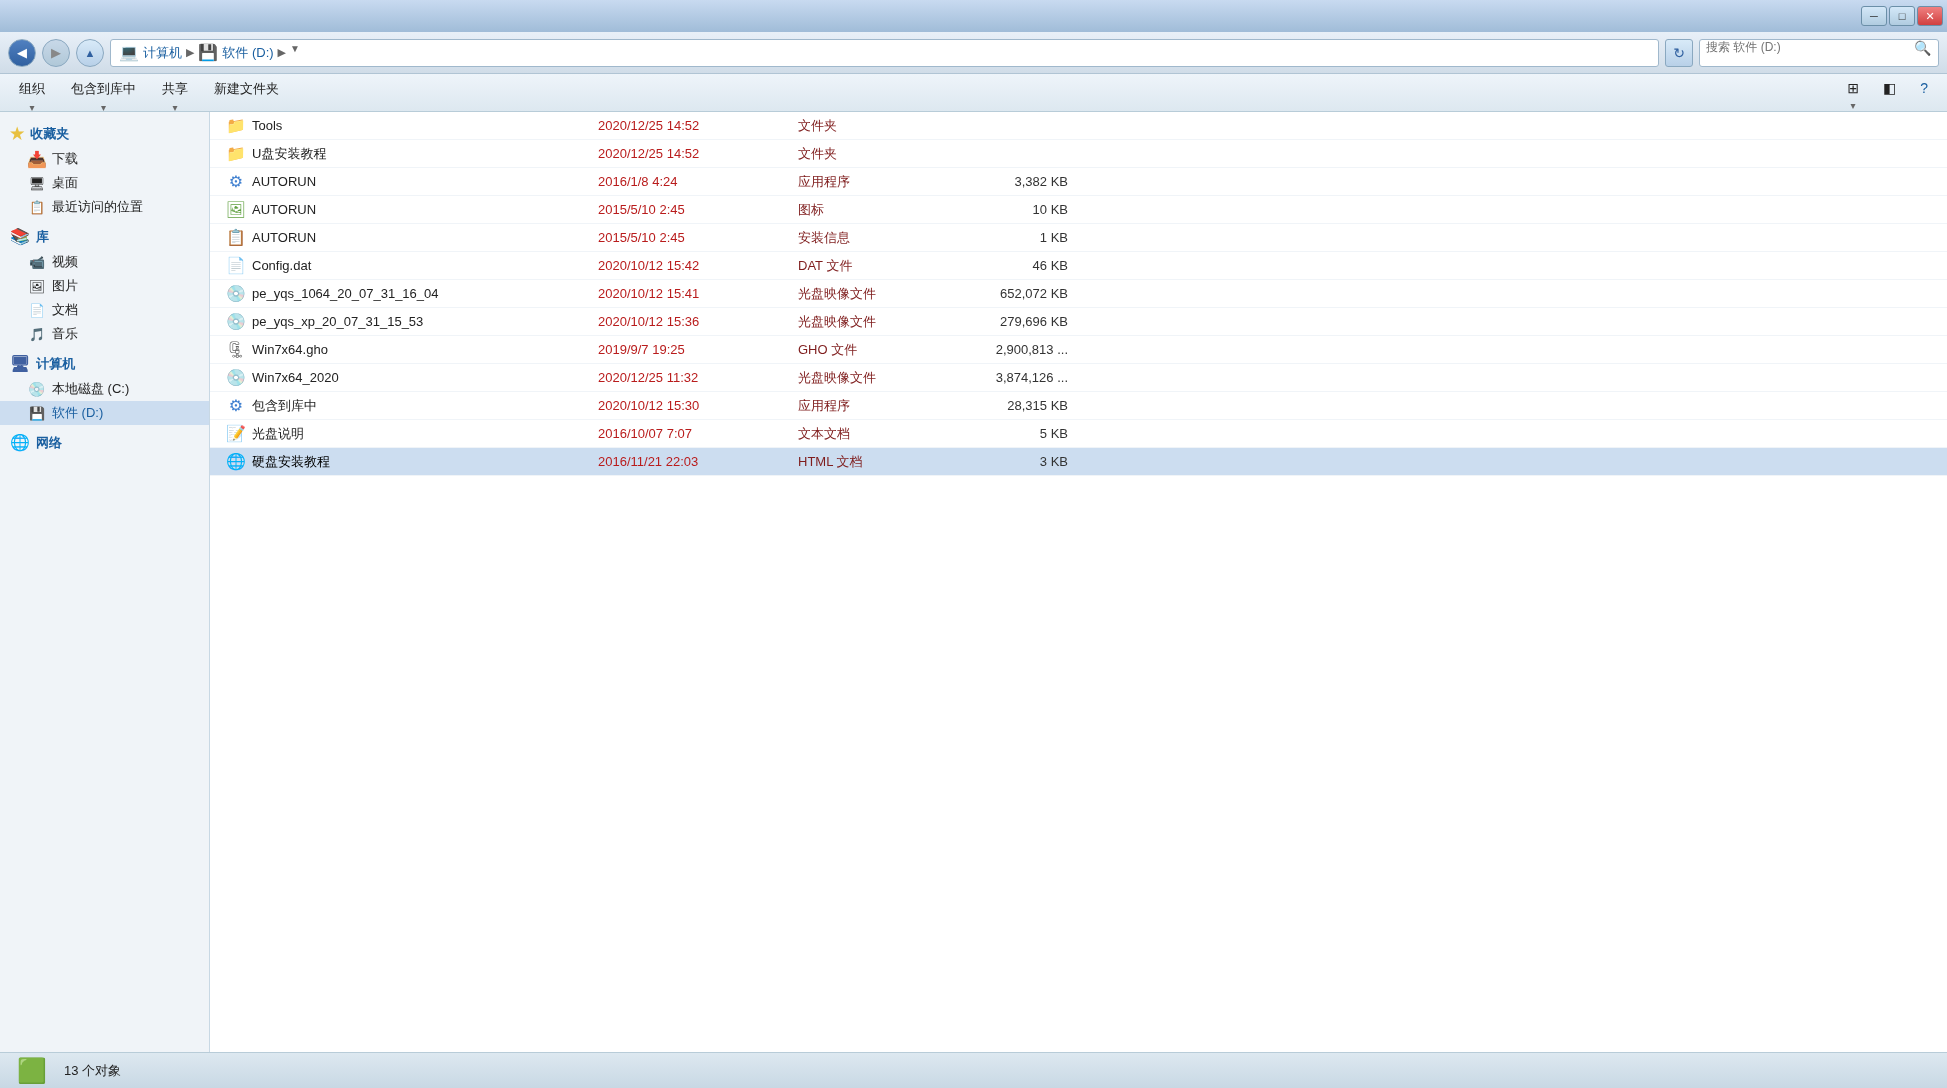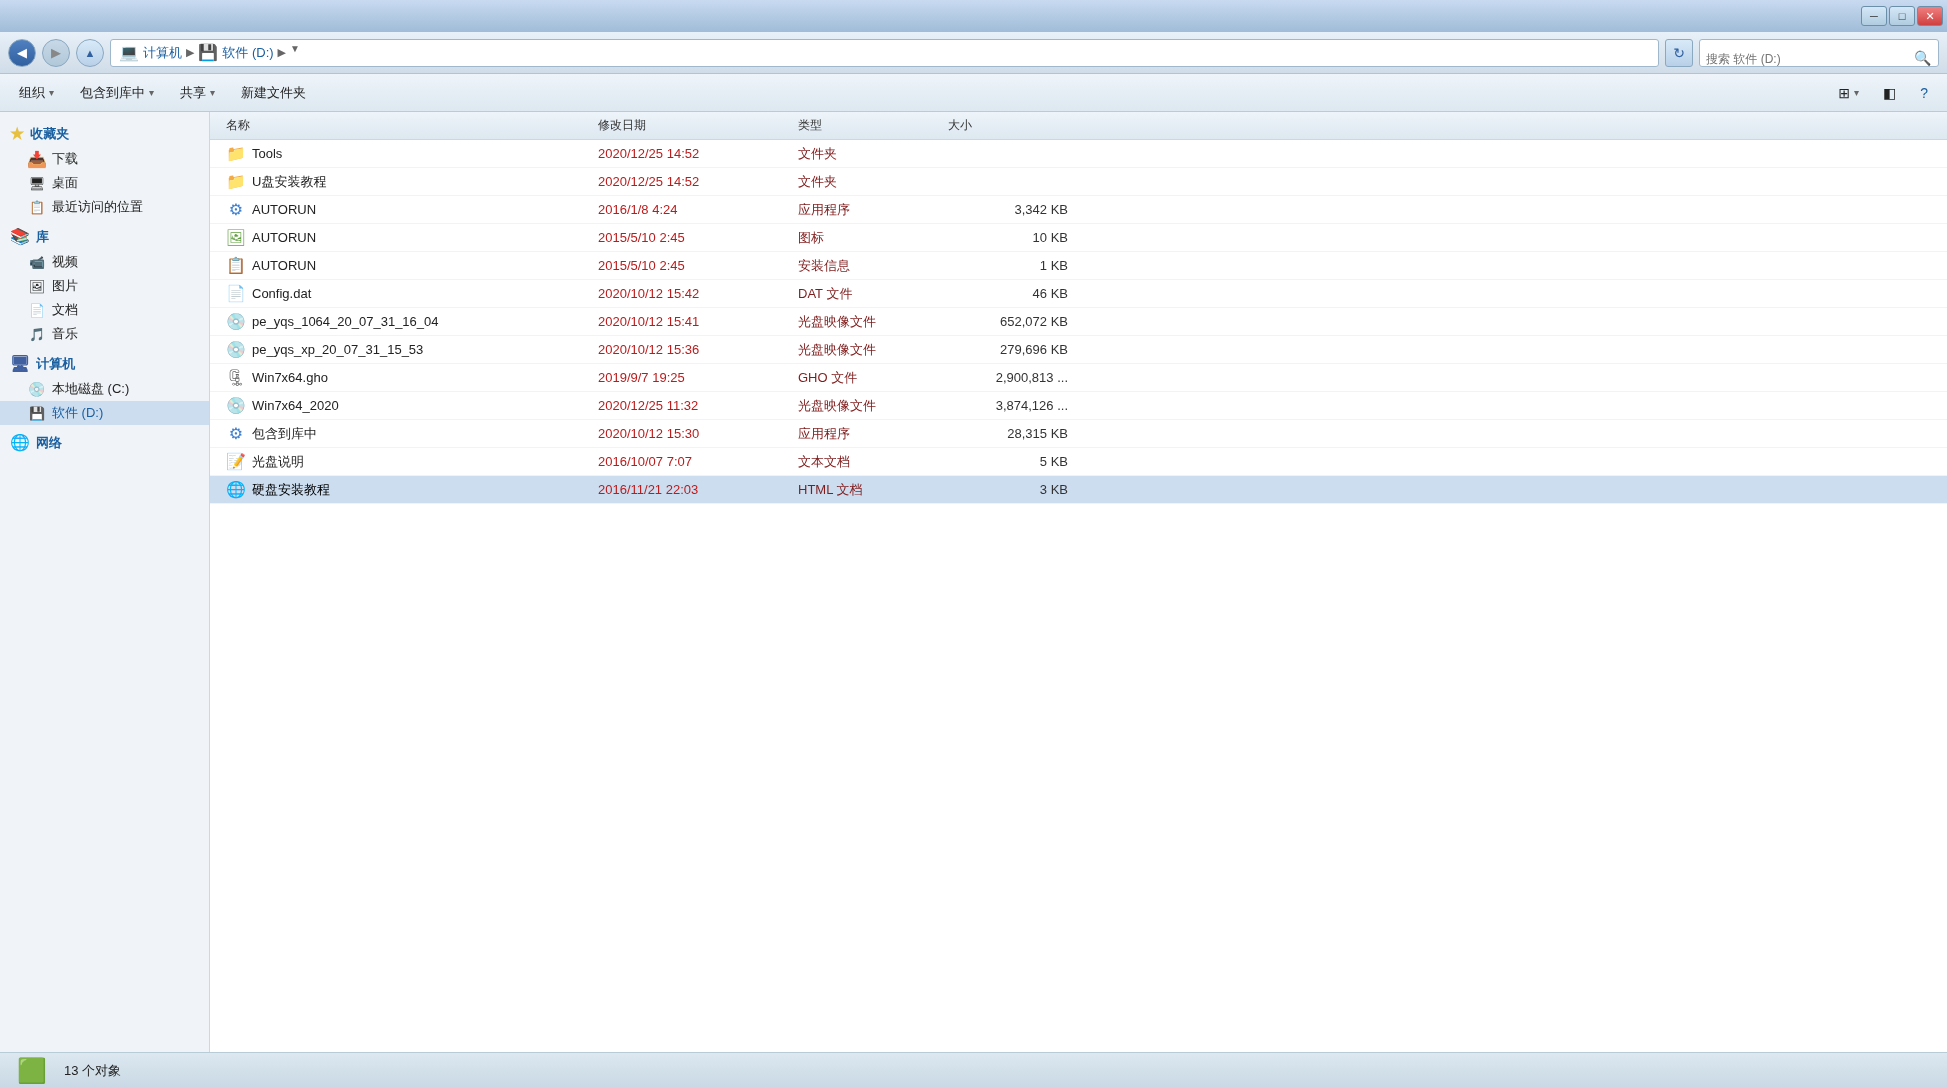--- a/index.html
+++ b/index.html
@@ -112,21 +112,21 @@
       justify-content: center;
       color: #3060a0;
       font-size: 14px;
     }
     .search-box {
       width: 240px;
       height: 28px;
       border: 1px solid #a0b8cc;
       border-radius: 3px;
       display: flex;
-      align-items: flex-end;
+      align-items: flex-start;
       background: #fff;
       padding: 0 6px;
     }
     .search-input {
       flex: 1;
       border: none;
       outline: none;
       font-size: 12px;
       color: #999;
       background: transparent;
@@ -148,20 +148,21 @@
       padding: 0 10px;
       border: 1px solid transparent;
       border-radius: 3px;
       background: transparent;
       cursor: pointer;
       display: flex;
       align-items: center;
       gap: 4px;
       font-size: 13px;
       color: #222;
+      flex-direction: column;
     }
     .toolbar-dropdown {
       font-size: 10px;
       color: #666;
     }
     .toolbar-spacer { flex: 1; }
     .view-btns {
       display: flex;
       align-items: center;
       gap: 2px;
@@ -420,26 +421,20 @@
 
     <div class="sidebar-section">
       <div class="sidebar-section-header">
         <span class="net-icon">🌐</span>
         <span>网络</span>
       </div>
     </div>
   </div>
 
   <div class="file-list">
-    <div class="file-list-header">
-      <div class="col-name">名称</div>
-      <div class="col-date">修改日期</div>
-      <div class="col-type">类型</div>
-      <div class="col-size">大小</div>
-    </div>
 
     <div id="file-rows-container">
         <div class="file-row">
     <div class="file-name-cell">
       <span class="file-icon" style="color:#e8a020">📁</span>
       <span>Tools</span>
     </div>
     <div class="file-date-cell">2020/12/25 14:52</div>
     <div class="file-type-cell">文件夹</div>
     <div class="file-size-cell"></div>
@@ -453,21 +448,21 @@
     <div class="file-type-cell">文件夹</div>
     <div class="file-size-cell"></div>
   </div>
         <div class="file-row">
     <div class="file-name-cell">
       <span class="file-icon" style="color:#4080d0">⚙</span>
       <span>AUTORUN</span>
     </div>
     <div class="file-date-cell">2016/1/8 4:24</div>
     <div class="file-type-cell">应用程序</div>
-    <div class="file-size-cell">3,342 KB</div>
+    <div class="file-size-cell">3,382 KB</div>
   </div>
         <div class="file-row">
     <div class="file-name-cell">
       <span class="file-icon" style="color:#60a040">🖼</span>
       <span>AUTORUN</span>
     </div>
     <div class="file-date-cell">2015/5/10 2:45</div>
     <div class="file-type-cell">图标</div>
     <div class="file-size-cell">10 KB</div>
   </div>

